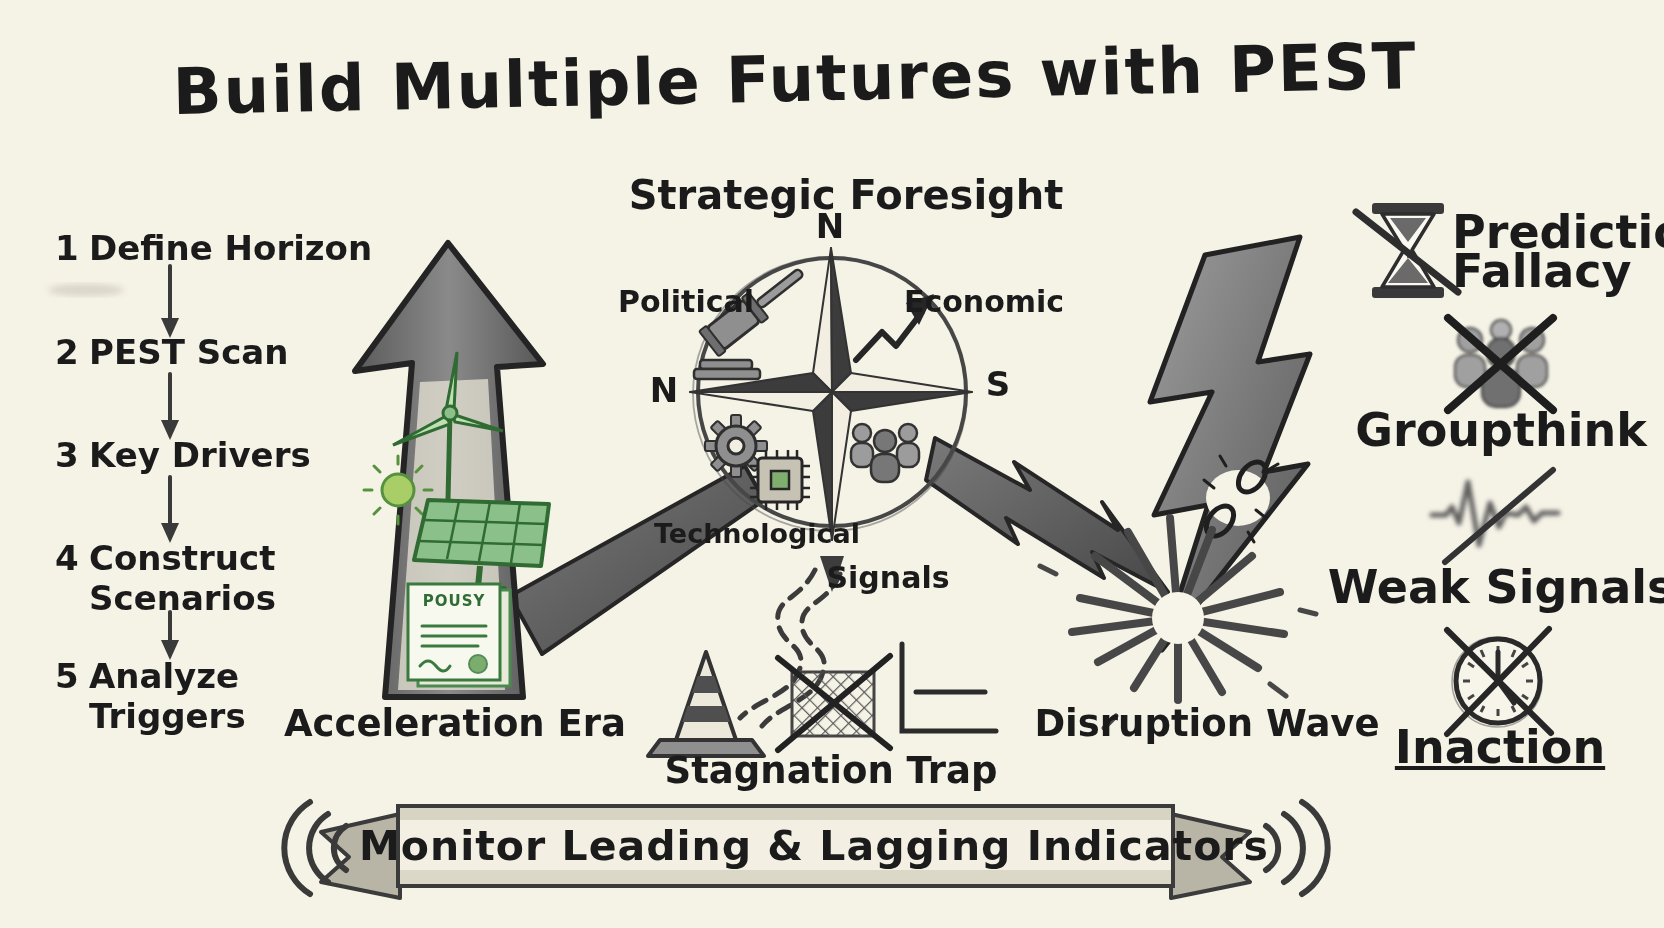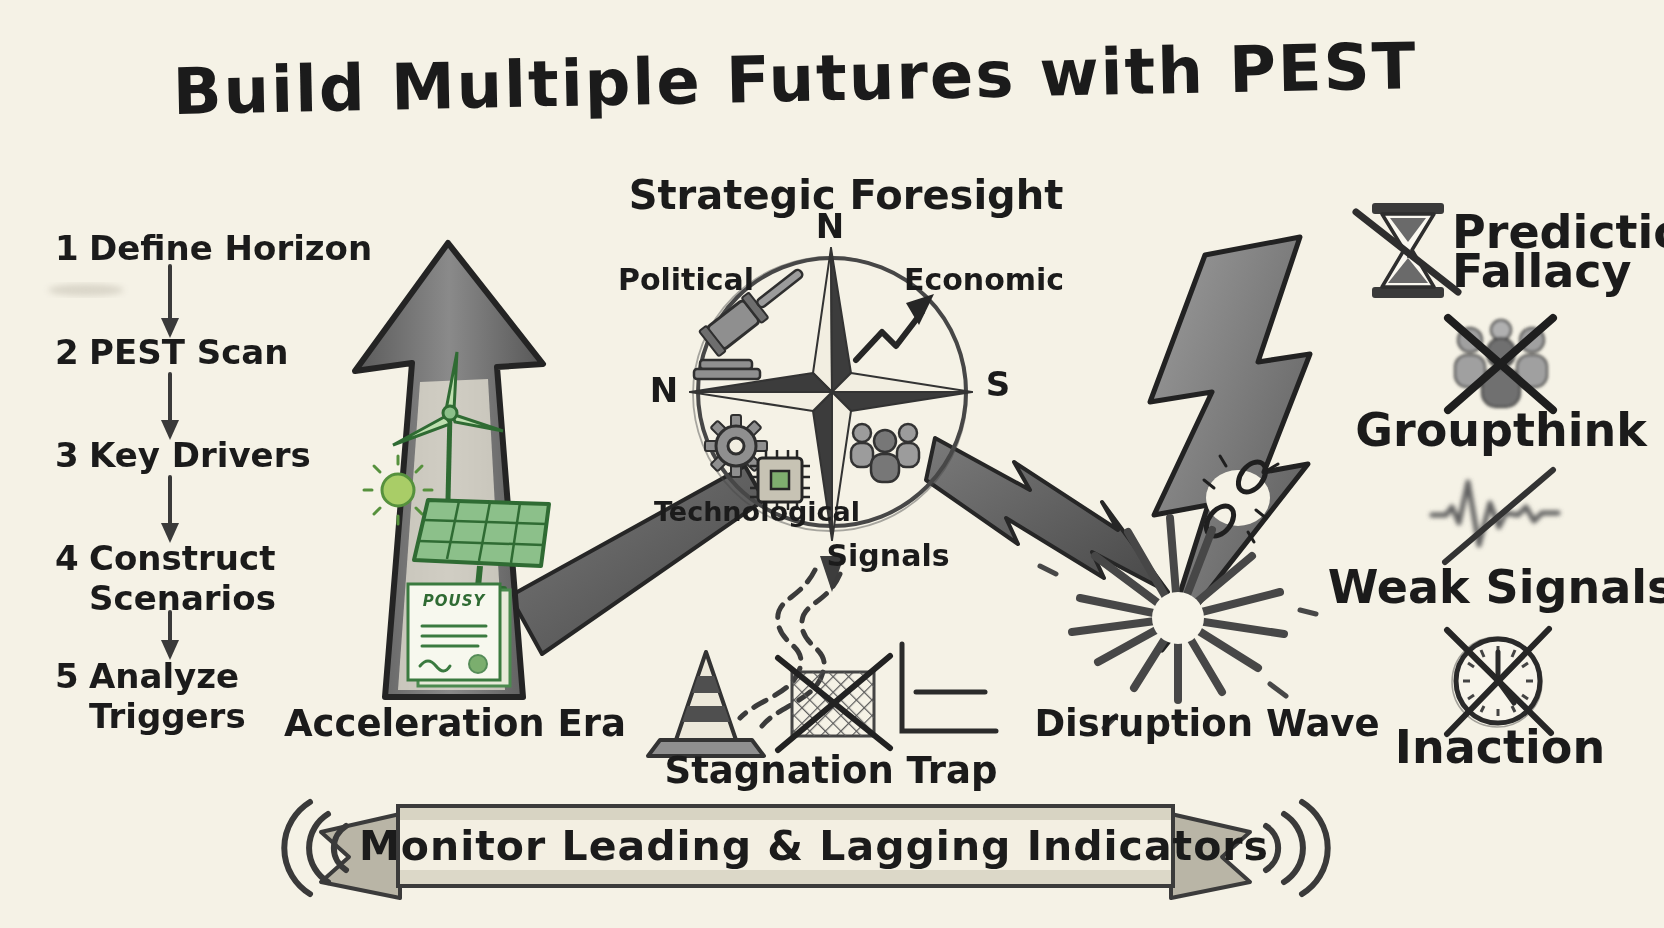--- a/index.html
+++ b/index.html
@@ -9,28 +9,28 @@
     background:#f5f2e6;
     font-family:"DejaVu Sans","Liberation Sans",sans-serif;
     color:#1b1b1b;
   }
   #art{position:absolute;left:0;top:0;width:1664px;height:928px;}
   .t{position:absolute;white-space:nowrap;color:#1b1b1b;}
   .c{transform:translateX(-50%);text-align:center;}
   .title{font-size:64px;font-weight:700;letter-spacing:2px;transform:translateX(-50%) rotate(-1.2deg);}
   .h2{font-size:40px;font-weight:700;margin-left:16px;}
   .lbl{font-size:37px;font-weight:700;}
-  .quad{font-size:30px;font-weight:700;}
+  .quad{font-size:30px;font-weight:700;margin-top:22px;}
   .card{font-size:34px;font-weight:700;}
   .step{font-size:34px;font-weight:700;line-height:40px;display:flex;}
   .step .num{width:30px;text-align:left;}
   .step .tx{margin-left:4px;}
   .pit{font-size:46px;font-weight:700;line-height:39px;}
   .banner-t{font-size:41px;font-weight:700;letter-spacing:1px;}
-  .doc-t{font-size:15px;font-weight:700;color:#2f6b33;letter-spacing:1px;font-style:italic;}
+  .doc-t{font-size:15px;font-weight:700;color:#2f6b33;letter-spacing:1px;}
 </style>
 </head>
 <body>
 
 <div id="canvas">
 
 <svg id="art" viewBox="0 0 1664 928">
   <defs>
     <linearGradient id="gArrow" x1="0" y1="0" x2="1" y2="0">
       <stop offset="0" stop-color="#5a5a5a"></stop>
@@ -396,17 +396,17 @@
 <div class="t lbl c" style="left:1207px;top:702px;">Disruption Wave</div>
 
 <div class="t doc-t c" style="left:454px;top:592px;">POUSY</div>
 
 <div class="t pit" style="left:1452px;top:213px;">
   <span style="display:block">Prediction</span>
   <span style="display:block">Fallacy</span>
 </div>
 <div class="t pit c" style="left:1501px;top:411px;">Groupthink</div>
 <div class="t pit c" style="left:1501px;top:568px;">Weak Signals</div>
-<div class="t pit c" style="left:1500px;top:728px;">Inaction</div>
+<div class="t pit c" style="left:1500px;top:728px;text-decoration:underline;">Inaction</div>
 
 <div class="t banner-t c" style="left:814px;top:822px;">Monitor Leading &amp; Lagging Indicators</div>
 
 </div>
 
 </body></html>

